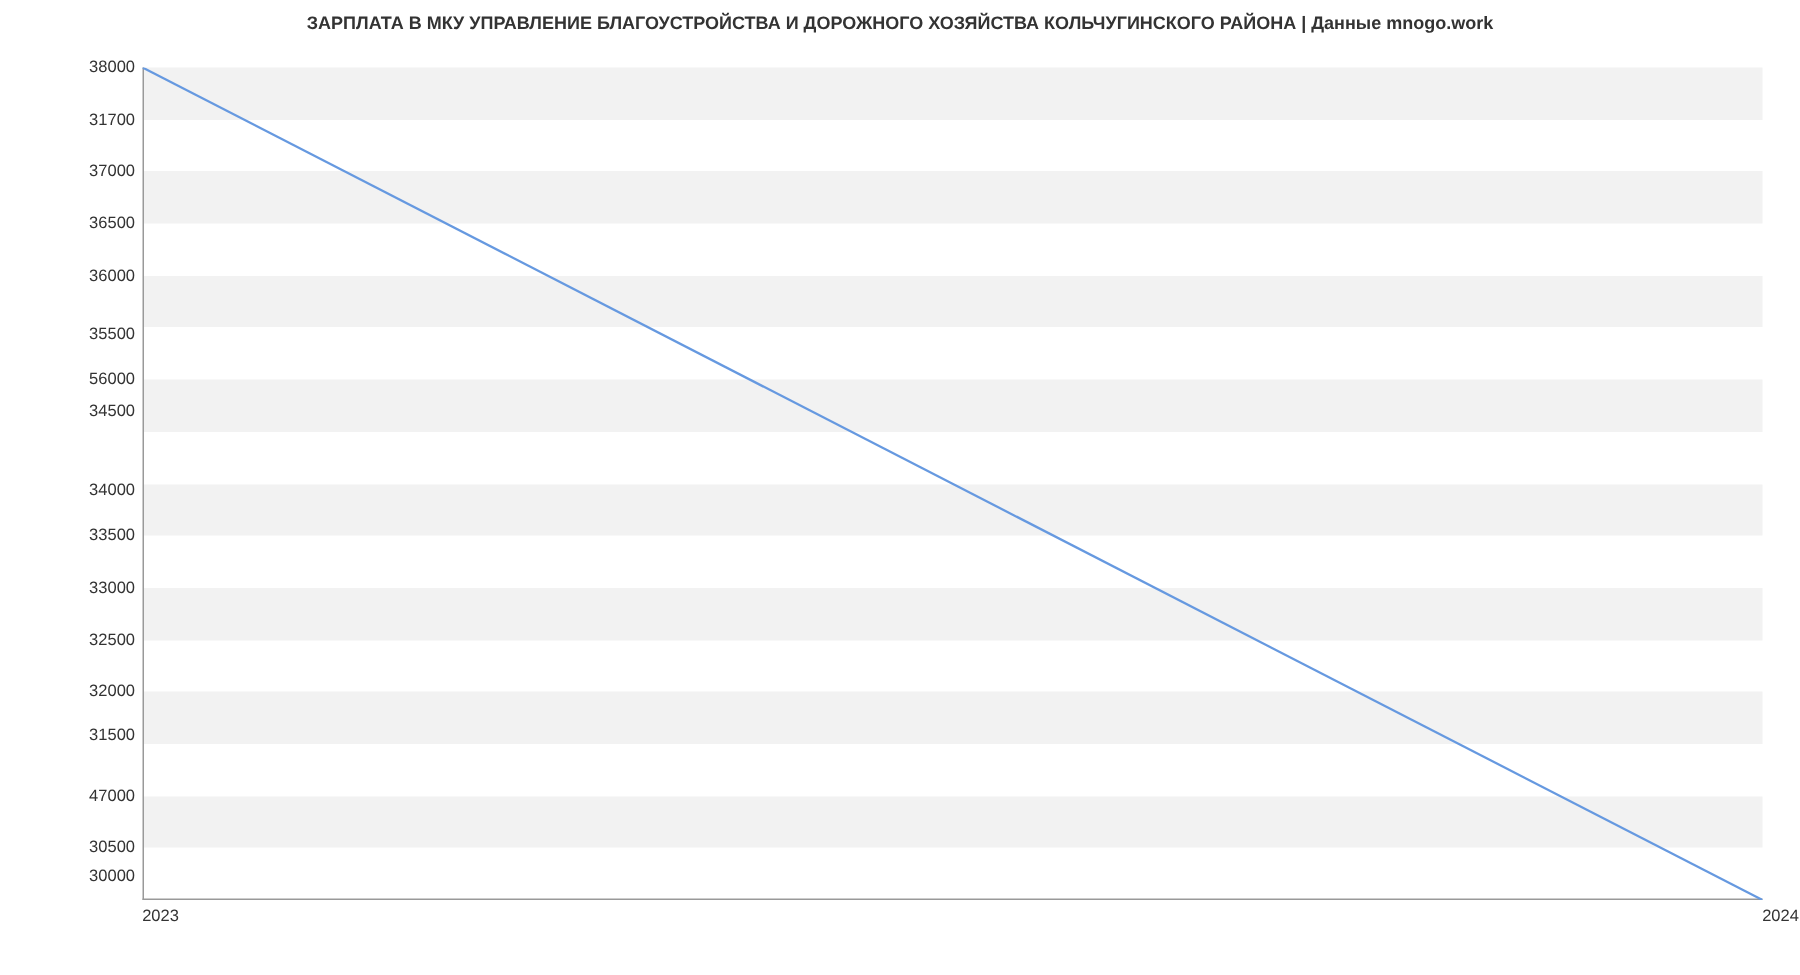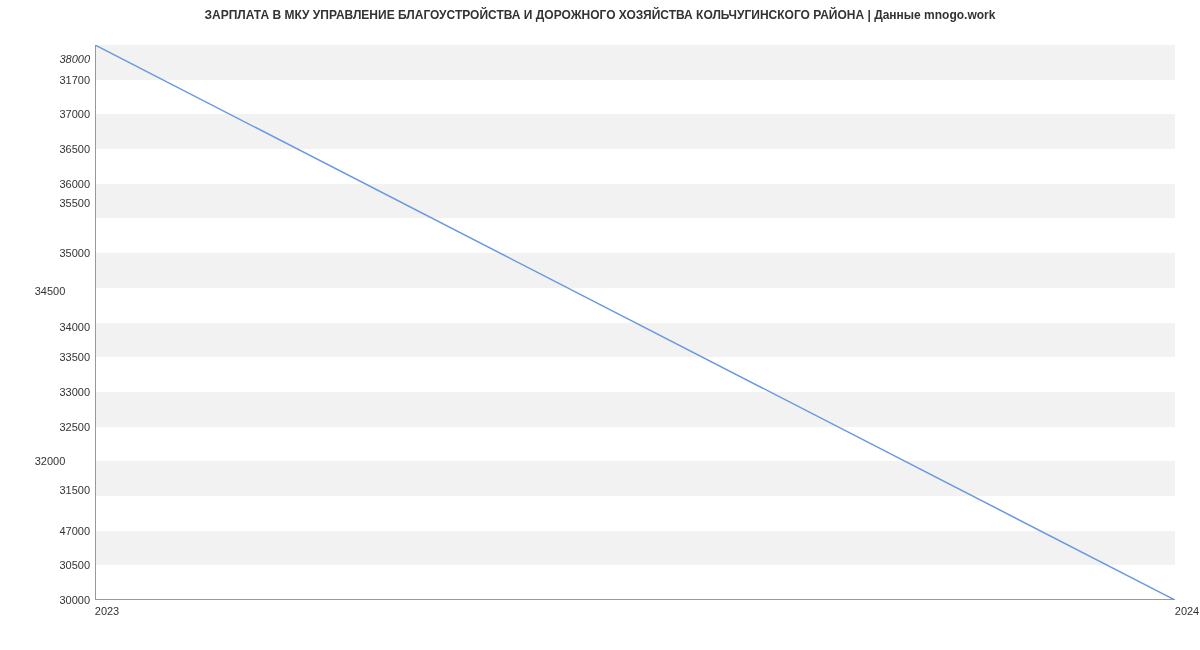--- a/index.html
+++ b/index.html
@@ -86,32 +86,32 @@
       <div class="grid-band" style="top: 277.5px; height: 34.6875px;"></div>
       <div class="grid-band" style="top: 208.125px; height: 34.6875px;"></div>
       <div class="grid-band" style="top: 138.75px; height: 34.6875px;"></div>
       <div class="grid-band" style="top: 69.375px; height: 34.6875px;"></div>
       <div class="grid-band" style="top: 0px; height: 34.6875px;"></div>
     </div>
 
   <svg class="data-line" viewBox="0 0 1080 555" preserveAspectRatio="none">
     <polyline points="0,0 1080,555" fill="none" stroke-width="1.5" stroke="#6699e0"></polyline>
   </svg>
-<div class="y-tick-label" style="top: 600px;">30000</div>
+<div class="y-tick-label" style="top: 584px;">30000</div>
     <div class="y-tick-label" style="top: 565.312px;">30500</div>
     <div class="y-tick-label" style="top: 530.625px;">47000</div>
     <div class="y-tick-label" style="top: 490px;">31500</div>
-    <div class="y-tick-label" style="top: 461.25px; text-align: center;">32000</div>
+    <div class="y-tick-label" style="top: 461.25px;">32000</div>
     <div class="y-tick-label" style="top: 426.562px;">32500</div>
     <div class="y-tick-label" style="top: 391.875px;">33000</div>
     <div class="y-tick-label" style="top: 357.188px;">33500</div>
     <div class="y-tick-label" style="top: 327px;">34000</div>
-    <div class="y-tick-label" style="top: 291px; text-align: center;">34500</div>
-    <div class="y-tick-label" style="top: 253.125px;">35000</div>
-    <div class="y-tick-label" style="top: 203px;">35500</div>
+    <div class="y-tick-label" style="top: 274px;">34500</div>
+    <div class="y-tick-label" style="top: 253.125px;">56000</div>
+    <div class="y-tick-label" style="top: 223px;">35500</div>
     <div class="y-tick-label" style="top: 183.75px;">36000</div>
     <div class="y-tick-label" style="top: 149.062px;">36500</div>
     <div class="y-tick-label" style="top: 114.375px;">37000</div>
     <div class="y-tick-label" style="top: 79.6875px;">31700</div>
-    <div class="y-tick-label" style="top: 59px; font-style: italic;">38000</div>
+    <div class="y-tick-label" style="top: 45px;">38000</div>
     <div class="x-tick-label" style="left: 95px;">2023</div>
     <div class="x-tick-label" style="left: 1175px;">2024</div>
   </div>
 
 </body></html>

